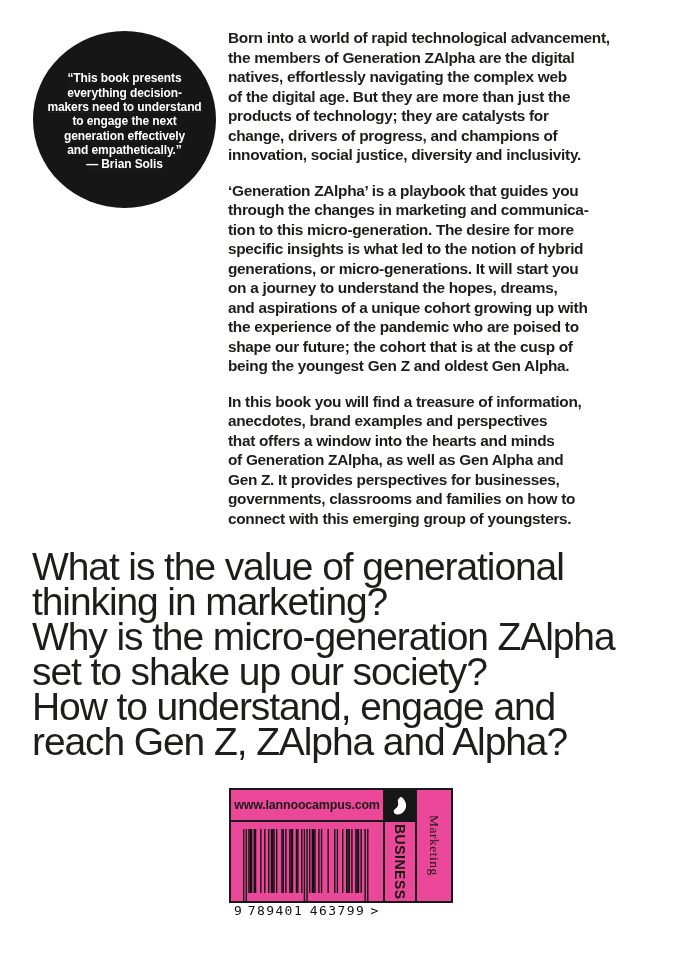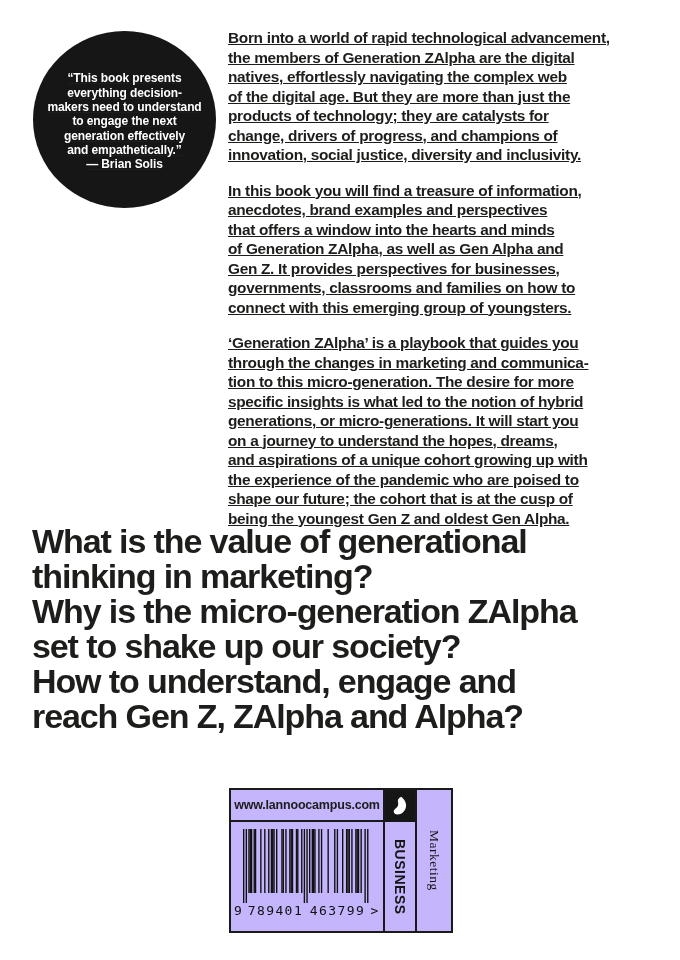--- a/index.html
+++ b/index.html
@@ -39,53 +39,52 @@
     font-weight: 700;
     white-space: pre-line;
     letter-spacing: -0.1px;
   }
 
   
   .blurb {
     position: absolute;
     left: 228px;
     top: 28px;
-    text-decoration: underline;
   }
   .blurb p {
     font-size: 15.4px;
     line-height: 19.5px;
     font-weight: 700;
     letter-spacing: -0.3px;
     white-space: pre;
     margin: 0 0 16px 0;
   }
 
   
   .questions {
     position: absolute;
     left: 32px;
-    top: 524px;
-    font-size: 34px;
+    top: 549px;
+    font-size: 39px;
     line-height: 35px;
-    font-weight: 700;
+    font-weight: 400;
     letter-spacing: -1.1px;
     white-space: pre;
   }
 
   
   .footer-box {
     position: absolute;
     left: 229px;
     top: 788px;
     width: 224px;
-    height: 145px;
+    height: 115px;
     border: 2px solid #1a1a1a;
     display: flex;
-    background: #c4b5fd;
+    background: #ec4899;
   }
   .col-left {
     width: 154px;
     border-right: 2px solid #1a1a1a;
     display: flex;
     flex-direction: column;
   }
   .www-row {
     height: 32px;
     border-bottom: 2px solid #1a1a1a;
@@ -160,37 +159,37 @@
   </div>
 
   <div class="blurb">
     <p>Born into a world of rapid technological advancement,
 the members of Generation ZAlpha are the digital
 natives, effortlessly navigating the complex web
 of the digital age. But they are more than just the
 products of technology; they are catalysts for
 change, drivers of progress, and champions of
 innovation, social justice, diversity and inclusivity.</p>
-    <p>In this book you will find a treasure of information,
-anecdotes, brand examples and perspectives
-that offers a window into the hearts and minds
-of Generation ZAlpha, as well as Gen Alpha and
-Gen Z. It provides perspectives for businesses,
-governments, classrooms and families on how to
-connect with this emerging group of youngsters.</p>
     <p>‘Generation ZAlpha’ is a playbook that guides you
 through the changes in marketing and communica-
 tion to this micro-generation. The desire for more
 specific insights is what led to the notion of hybrid
 generations, or micro-generations. It will start you
 on a journey to understand the hopes, dreams,
 and aspirations of a unique cohort growing up with
 the experience of the pandemic who are poised to
 shape our future; the cohort that is at the cusp of
 being the youngest Gen Z and oldest Gen Alpha.</p>
+    <p>In this book you will find a treasure of information,
+anecdotes, brand examples and perspectives
+that offers a window into the hearts and minds
+of Generation ZAlpha, as well as Gen Alpha and
+Gen Z. It provides perspectives for businesses,
+governments, classrooms and families on how to
+connect with this emerging group of youngsters.</p>
   </div>
 
   <div class="questions">What is the value of generational
 thinking in marketing?
 Why is the micro-generation ZAlpha
 set to shake up our society?
 How to understand, engage and
 reach Gen Z, ZAlpha and Alpha?</div>
 
   <div class="footer-box">

